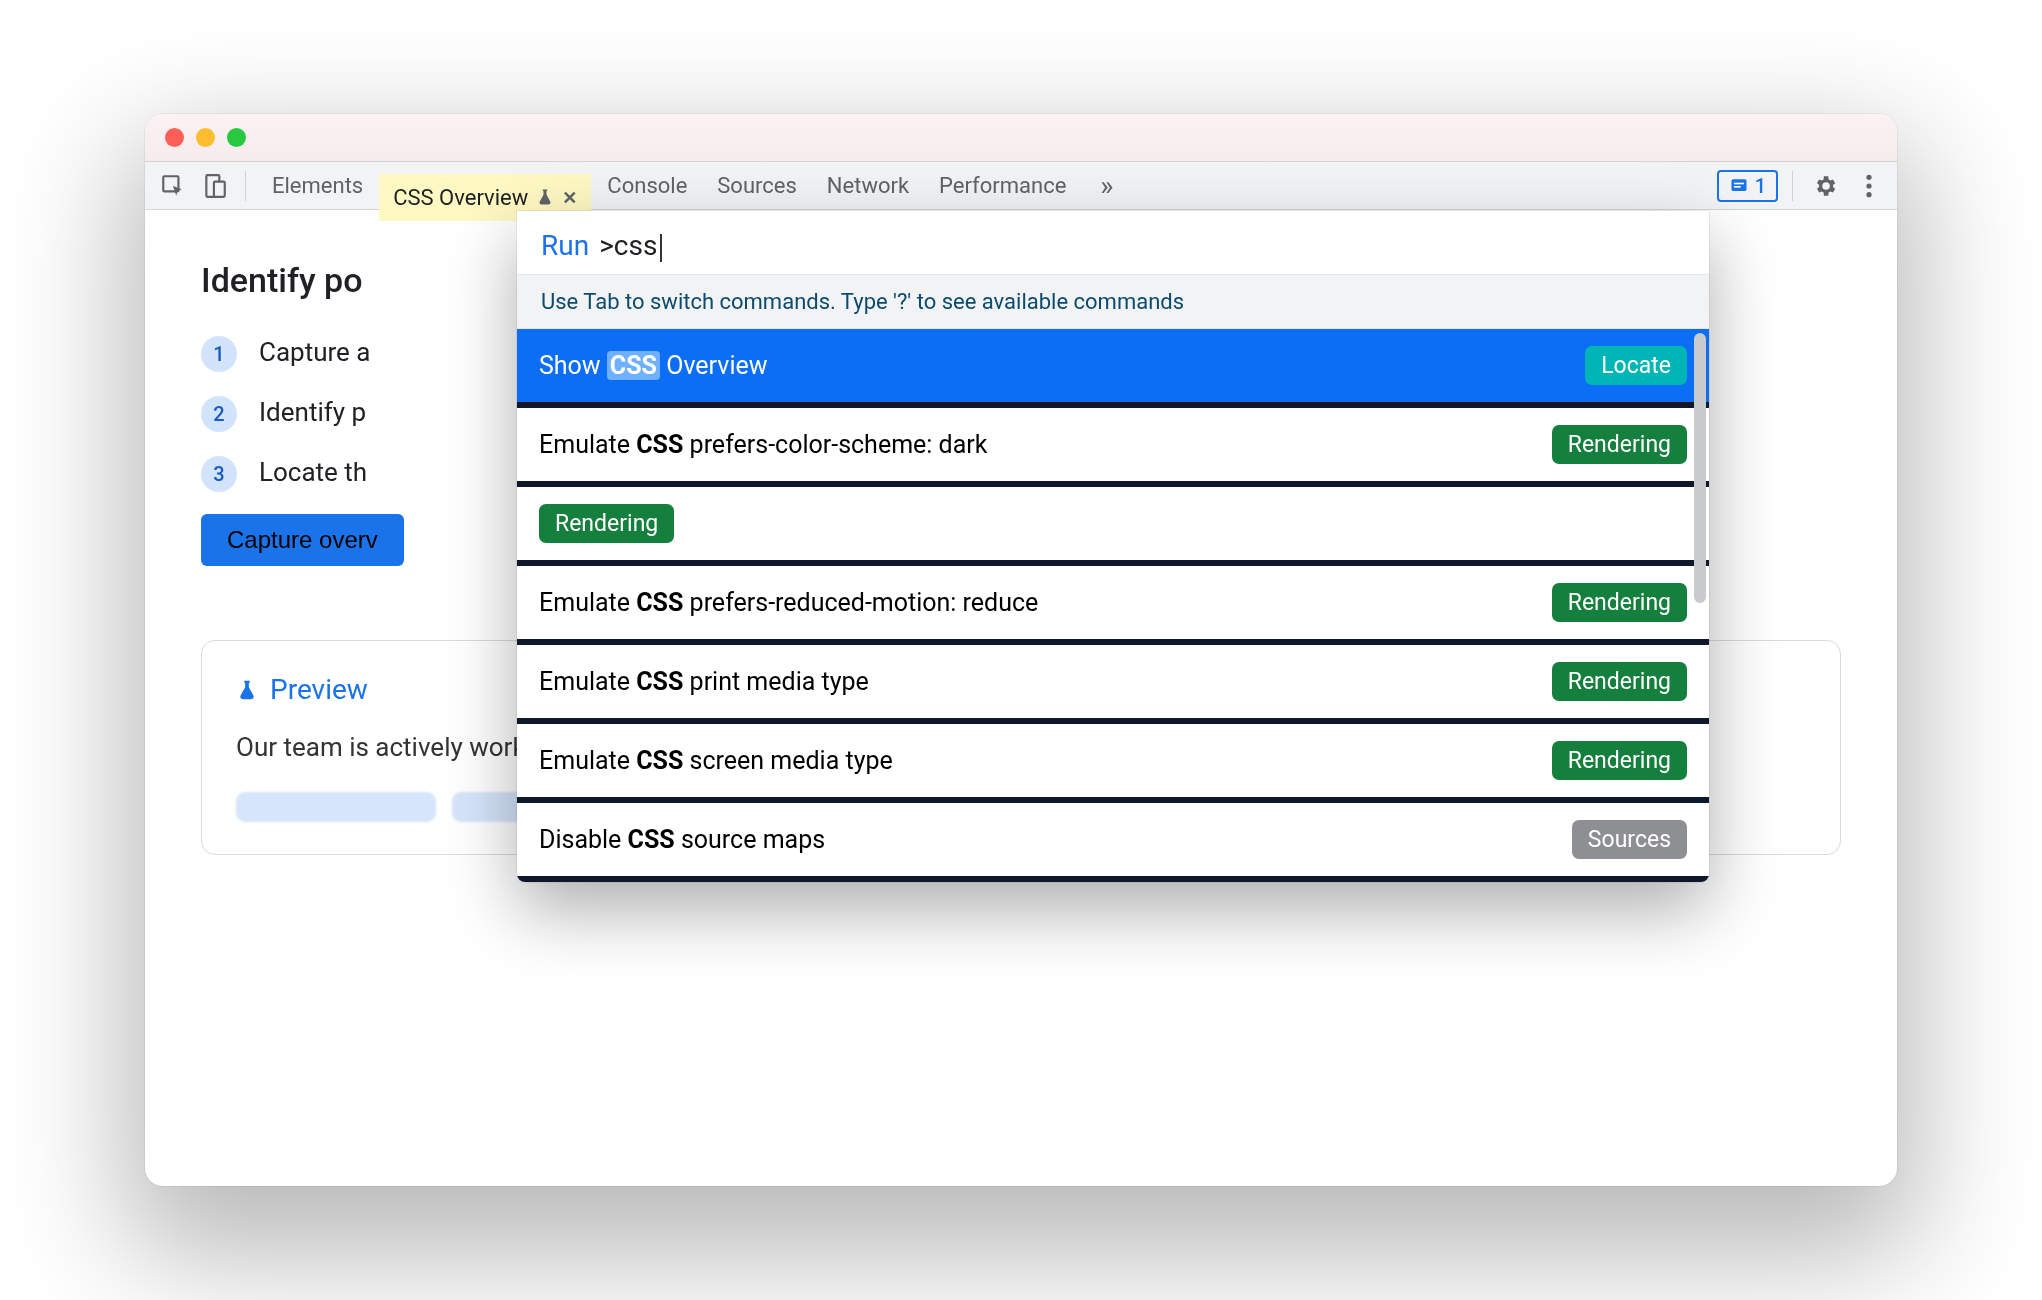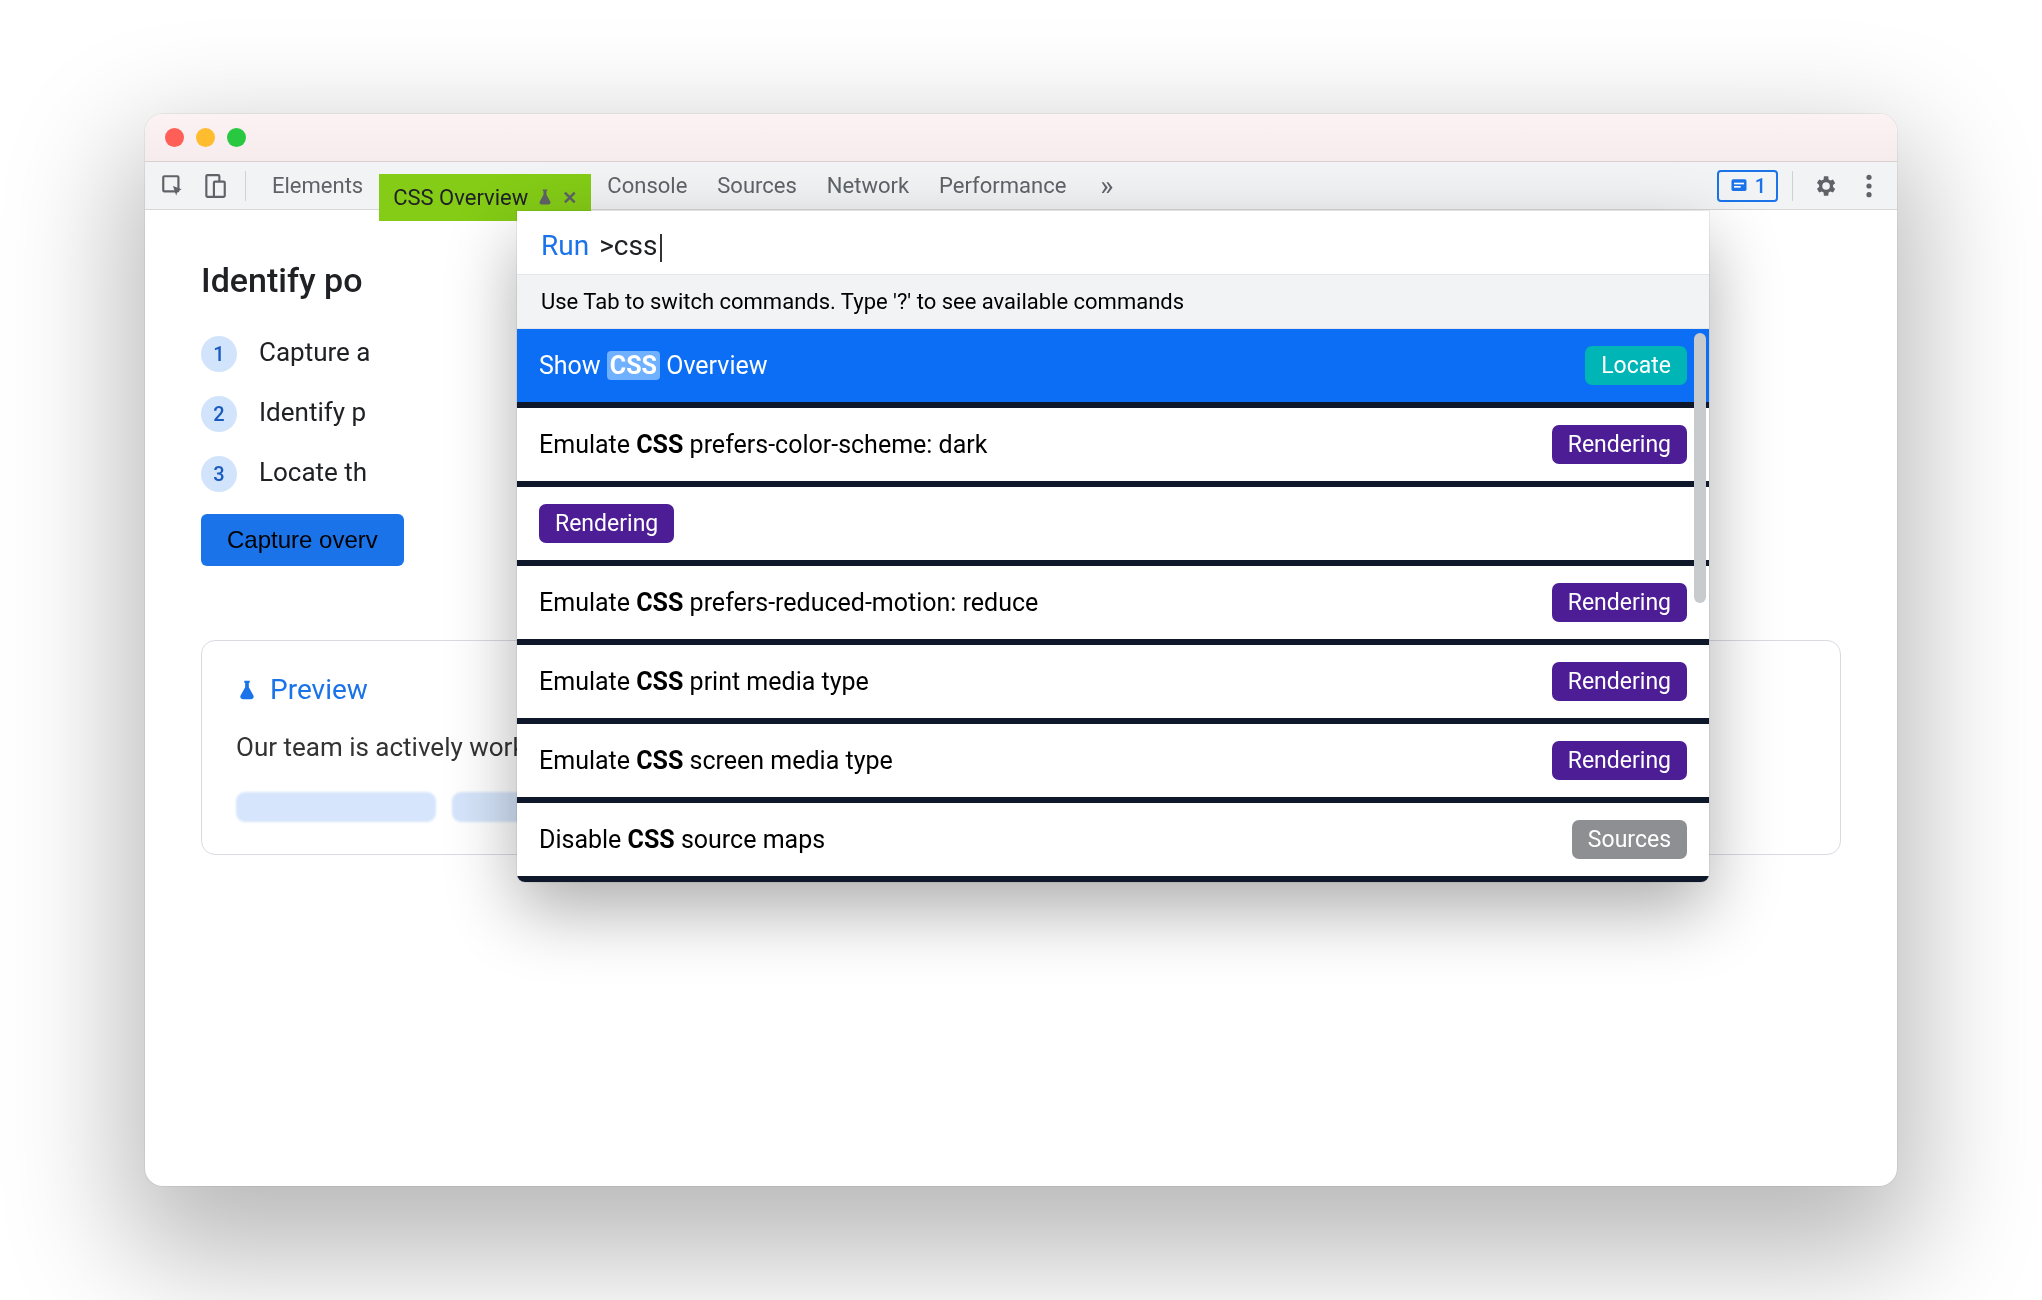--- a/index.html
+++ b/index.html
@@ -29,21 +29,21 @@
 
   
   .toolbar {
     height:48px; background:#f1f3f4; border-bottom:1px solid #d4d6d8;
     display:flex; align-items:center; padding:0 10px; gap:6px; font-size:22px; color:#5f6368;
   }
   .toolbar .ico { width:36px; height:36px; display:flex; align-items:center; justify-content:center; color:#5f6368; border-radius:4px;}
   .toolbar .sep { width:1px; height:30px; background:#cfd2d5; margin:0 6px;}
   .tabs { display:flex; align-items:center; height:100%; gap:2px; }
   .tab { padding:0 14px; height:100%; display:flex; align-items:center; gap:8px; color:#5f6368; font-size:22px; cursor:pointer;}
-  .tab.active { background:#84cc16; color:#202124;margin-top:23px;}
+  .tab.active { background:#fef9c3; color:#202124;margin-top:23px;}
   .overflow { font-size:28px; color:#5f6368; padding:0 14px; cursor:pointer;}
   .toolbar .right { margin-left:auto; display:flex; align-items:center; gap:8px;}
   .issues-badge { border:2px solid #1a73e8; color:#1a73e8; padding:2px 10px; border-radius:4px; display:flex; align-items:center; gap:6px; font-size:20px; font-weight:500;}
   .flask { color:#5f6368; font-size:20px;}
   .close-x { color:#5f6368; font-size:18px; font-weight:bold;}
 
   
   .page { position:relative; padding:50px 56px; font-size:26px; color:#202124; }
   .page h1 { font-size:34px; font-weight:500; margin-bottom:34px;}
   .steps { list-style:none; }
@@ -62,29 +62,29 @@
   .palette {
     position:absolute; top:97px; left:372px; width:1192px;
     background:#fff; border-radius:0 0 8px 8px;
     box-shadow: 0 28px 70px rgba(0,0,0,.32), 0 0 0 1px rgba(0,0,0,.06);
     overflow:hidden;
   }
   .palette-input { padding:18px 24px 12px; font-size:28px; display:flex; align-items:center; gap:10px;}
   .run-label { color:#1a73e8; font-weight:400;}
   .query { color:#202124; }
   .caret { display:inline-block; width:2px; height:28px; background:#333; vertical-align:middle; margin-left:3px;}
-  .palette-hint { background:#f1f3f4; color:#000000; font-size:22px; padding:14px 24px; border-top:1px solid #e4e6e9; border-bottom:1px solid #e4e6e9;}
+  .palette-hint { background:#f1f3f4; color:#0c4a6e; font-size:22px; padding:14px 24px; border-top:1px solid #e4e6e9; border-bottom:1px solid #e4e6e9;}
   .results { max-height:620px; overflow:hidden; position:relative;}
   .result-row { display:flex; align-items:center; justify-content:space-between; padding:17px 22px; font-size:25px; border-bottom:6px solid #0f172a;}
   .result-row.selected { background:#0b6ef5; color:#fff;}
   .result-text .hl { font-weight:700;}
   .result-row.selected .result-text .hl { background:#6fb1ff; border-radius:4px; padding:0 3px;}
   .badge { padding:6px 16px; border-radius:7px; color:#fff; font-size:23px;}
   .badge.panel { background:#00b5b5;}
-  .badge.rendering { background:#4c1d95;}
+  .badge.rendering { background:#15803d;}
   .badge.sources { background:#8d8f93;}
   .results-scrollbar { position:absolute; right:3px; top:4px; width:12px; height:270px; background:#c8cbce; border-radius:6px;}
 
   svg { display:block; }
 </style>
 </head>
 <body>
 
 <div class="window">
 

